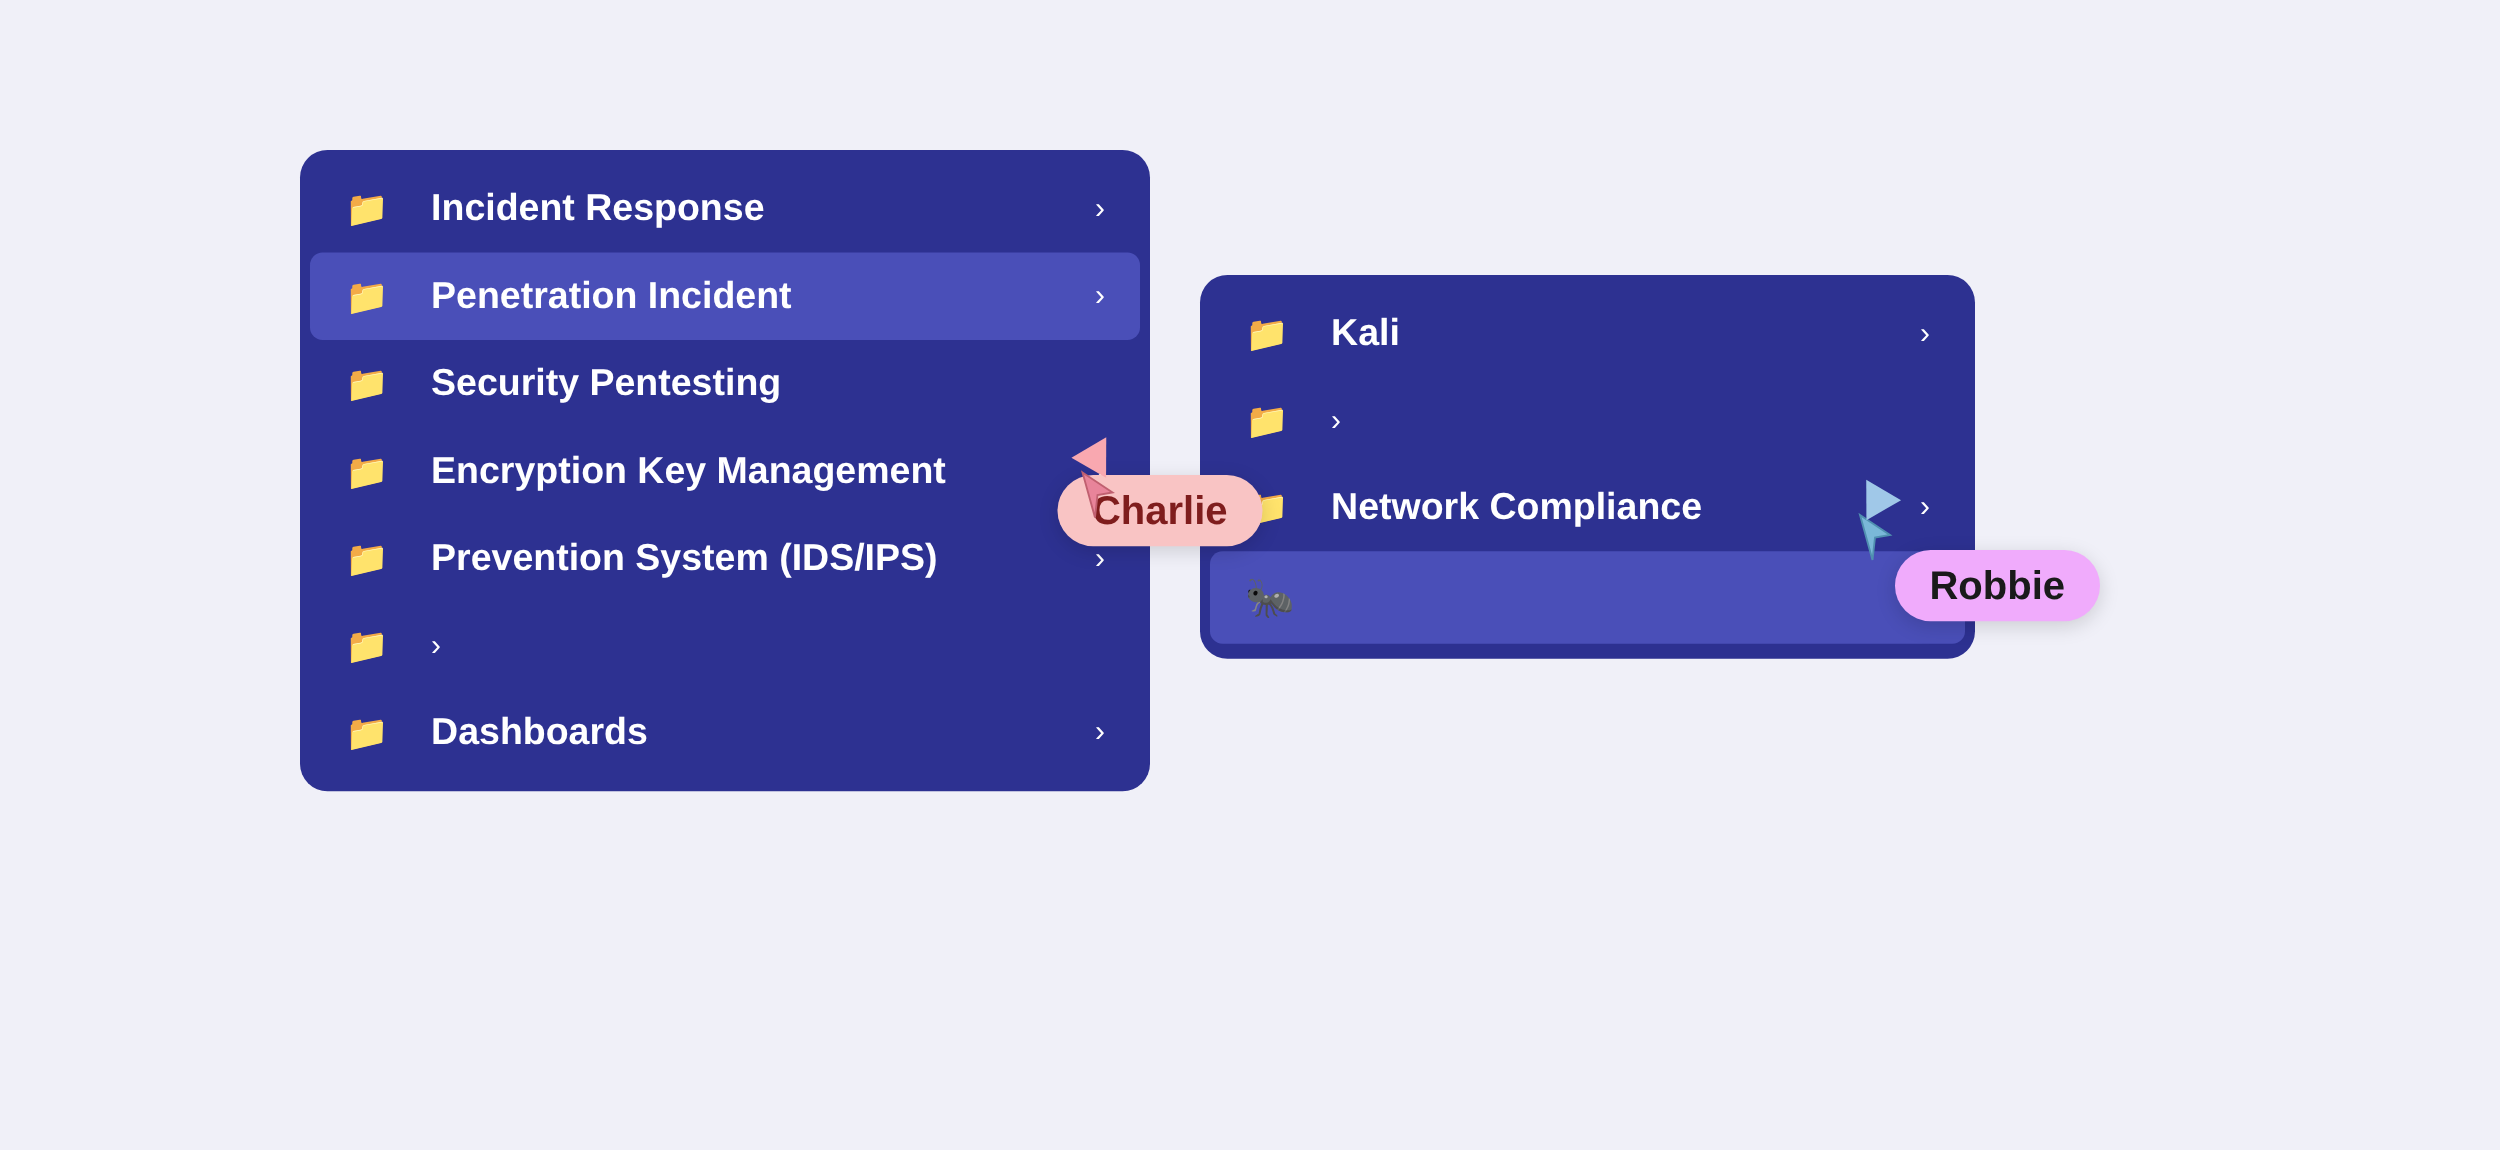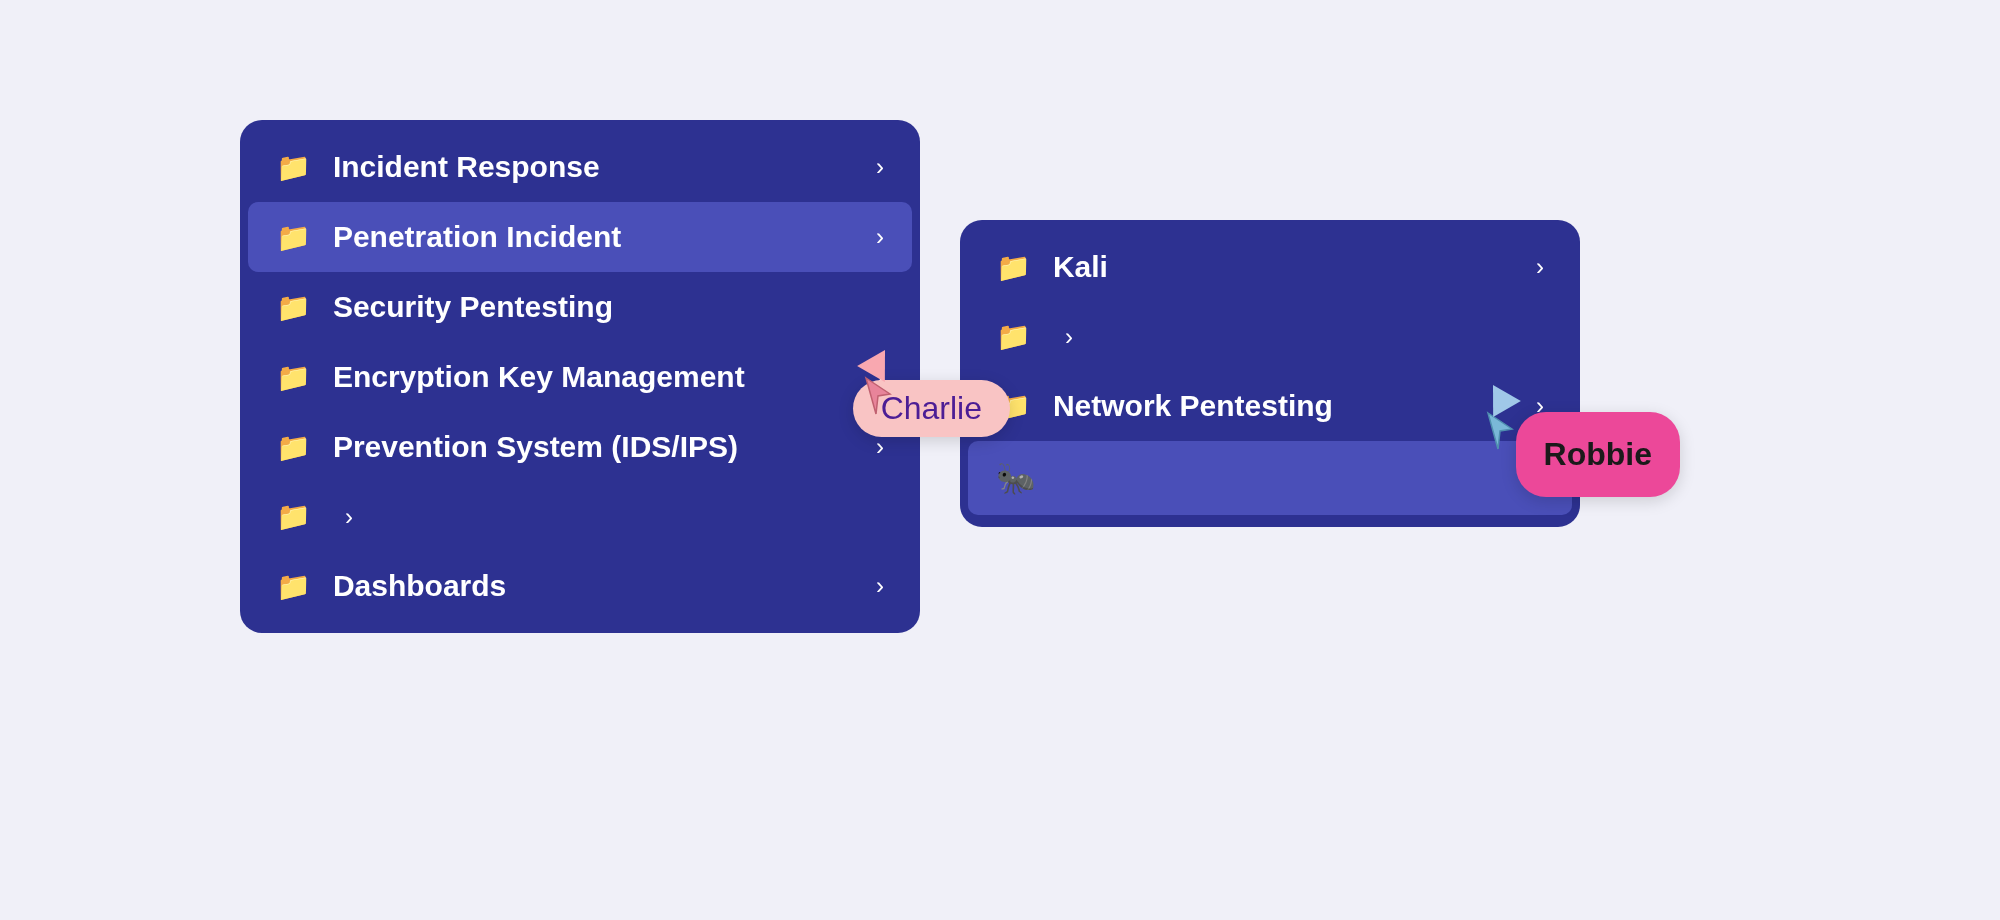--- a/index.html
+++ b/index.html
@@ -75,43 +75,44 @@
       margin-right: 22px;
       color: #ffffff;
       flex-shrink: 0;
     }
 
     .item-label {
       font-size: 30px;
       font-weight: 600;
       color: #ffffff;
       flex: 1;
+      margin-left: 12px;
     }
 
     .chevron {
       font-size: 24px;
       color: #ffffff;
       margin-left: 12px;
     }
 
     .bug-icon {
       font-size: 32px;
       margin-right: 22px;
       flex-shrink: 0;
     }
 
     
     .tooltip-charlie {
       position: absolute;
       background: #f9c4c4;
-      color: #4c1d95;
+      color: #7f1d1d;
       border-radius: 30px;
       padding: 10px 28px;
       font-size: 32px;
-      font-weight: 400;
+      font-weight: 700;
       white-space: nowrap;
       right: -90px;
       top: 260px;
       z-index: 10;
       box-shadow: 0 4px 16px rgba(0,0,0,0.15);
     }
 
     
     .cursor-charlie {
       position: absolute;
@@ -129,24 +130,24 @@
       height: 0;
       border-style: solid;
       border-width: 0 16px 28px 16px;
       border-color: transparent transparent #f9a8b0 transparent;
       transform: rotate(30deg);
     }
 
     
     .tooltip-robbie {
       position: absolute;
-      background: #ec4899;
+      background: #f0abfc;
       color: #1a1a1a;
       border-radius: 30px;
-      padding: 24px 28px;
+      padding: 10px 28px;
       font-size: 32px;
       font-weight: 700;
       white-space: nowrap;
       right: -100px;
       bottom: 30px;
       z-index: 10;
       box-shadow: 0 4px 16px rgba(0,0,0,0.15);
     }
 
     
@@ -233,21 +234,21 @@
       <span class="chevron">›</span>
     </div>
 
     <div class="menu-item">
       <span class="folder-icon">📁</span>
       <span class="chevron">›</span>
     </div>
 
     <div class="menu-item">
       <span class="folder-icon">📁</span>
-      <span class="item-label">Network Pentesting</span>
+      <span class="item-label">Network Compliance</span>
       <span class="chevron">›</span>
     </div>
 
     <div class="menu-item active-sub">
       <span class="bug-icon">🐜</span>
     </div>
 
     <div class="cursor-robbie">
       <svg width="32" height="40" viewBox="0 0 32 40">
         <polygon points="4,2 28,18 16,20 14,38" fill="#7ab8d8" stroke="#5090b0" stroke-width="1.5"></polygon>

